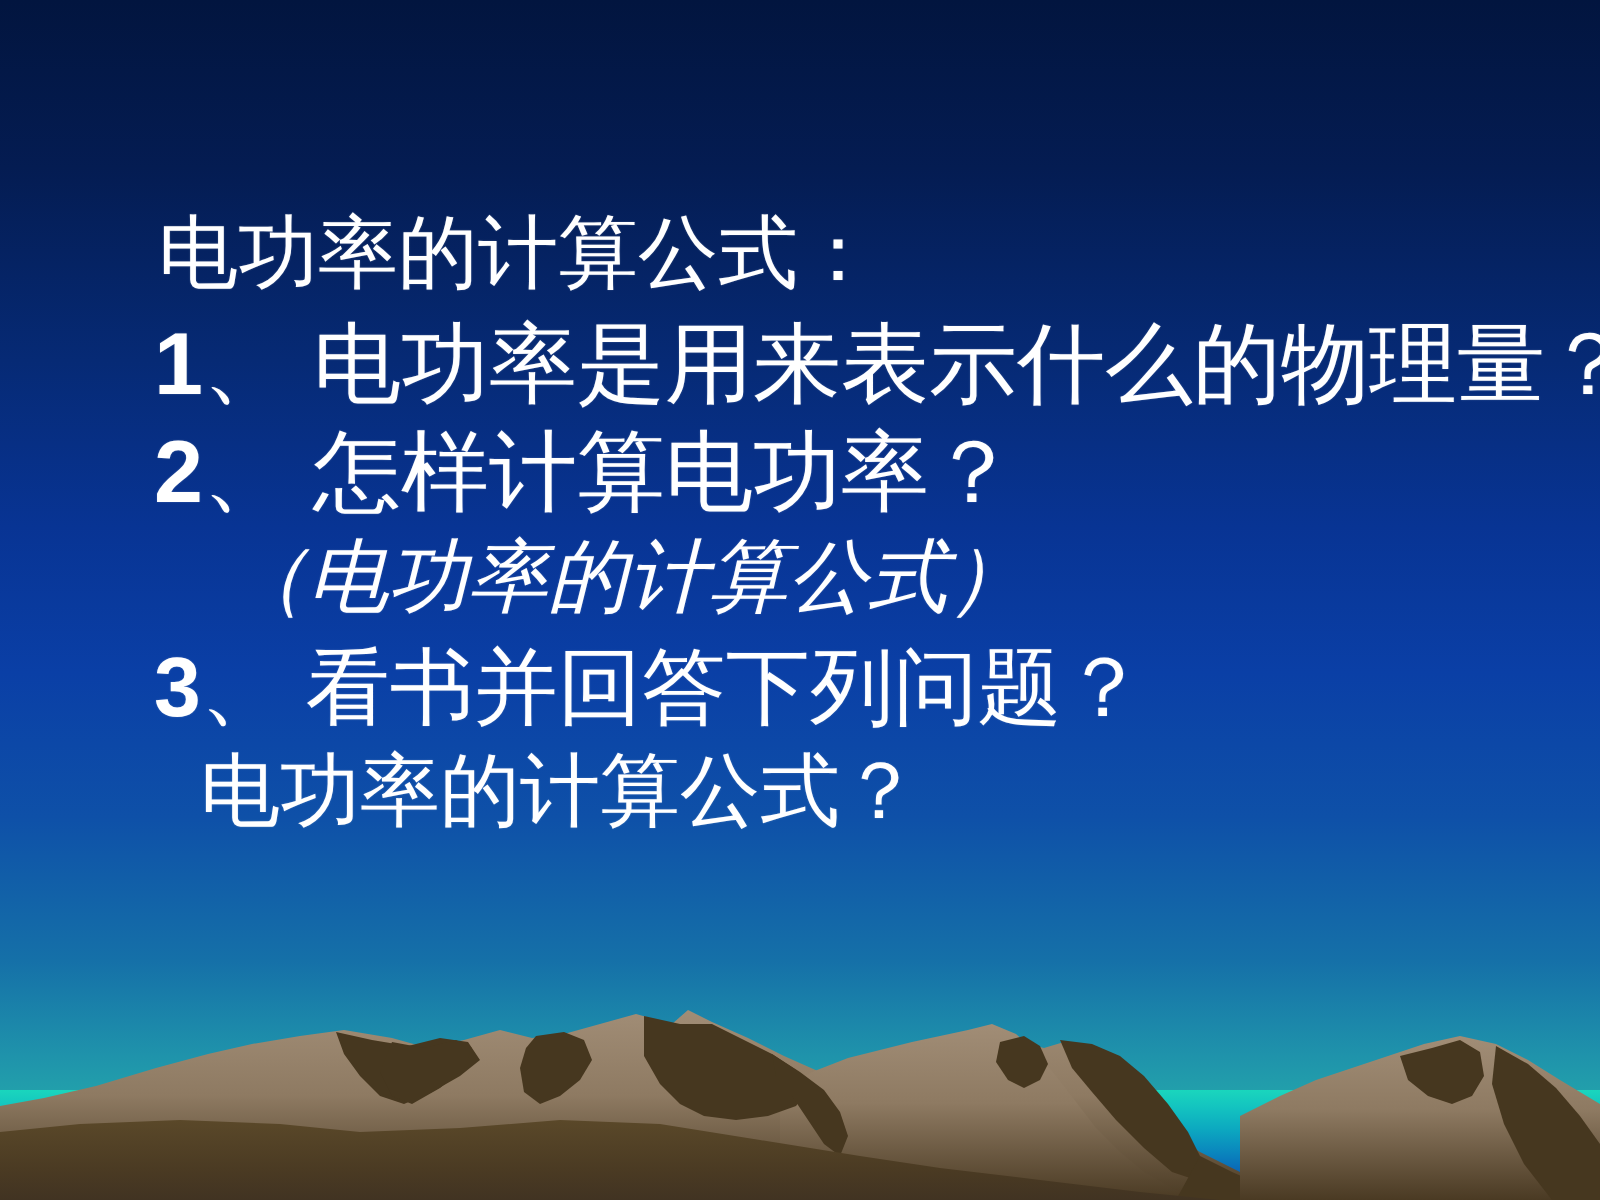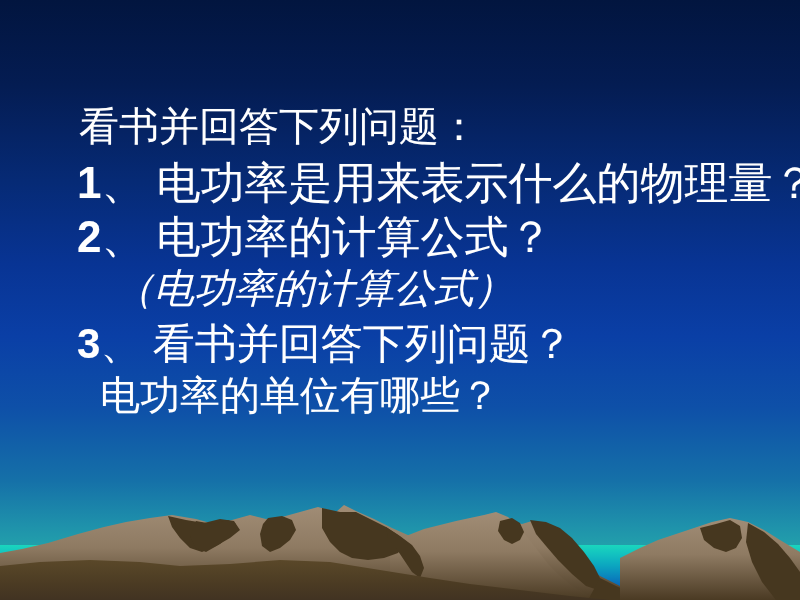--- a/index.html
+++ b/index.html
@@ -167,26 +167,26 @@
     <path fill="#46371f" d="M748,523 L764,532 L778,544 L790,558 L800,572
              L800,600 L776,600 L762,582 L752,562 L746,542 Z"></path>
 
     <path fill="url(#gGround)" d="M0,566 L40,562 L90,560 L140,562 L180,566
              L230,564 L280,560 L330,562 L380,570 L430,578
              L470,584 L520,590 L570,596 L610,600 L0,600 Z"></path>
   </svg>
 
   <div class="text-block">
 
-    <div class="line l0">看书并回答下列问题：</div>
+    <div class="line l0">电功率的计算公式：</div>
 
     <div class="line l1"><span class="num">1</span><span>、 电功率是用来表示什么的物理量？</span></div>
 
-    <div class="line l2"><span class="num">2</span><span>、 电功率的计算公式？</span></div>
+    <div class="line l2"><span class="num">2</span><span>、 怎样计算电功率？</span></div>
 
     <div class="line l3">（电功率的计算公式）</div>
 
     <div class="line l4"><span class="num">3</span><span>、 看书并回答下列问题？</span></div>
 
-    <div class="line l5">电功率的单位有哪些？</div>
+    <div class="line l5">电功率的计算公式？</div>
 
   </div>
 </div>
 
 </body></html>

